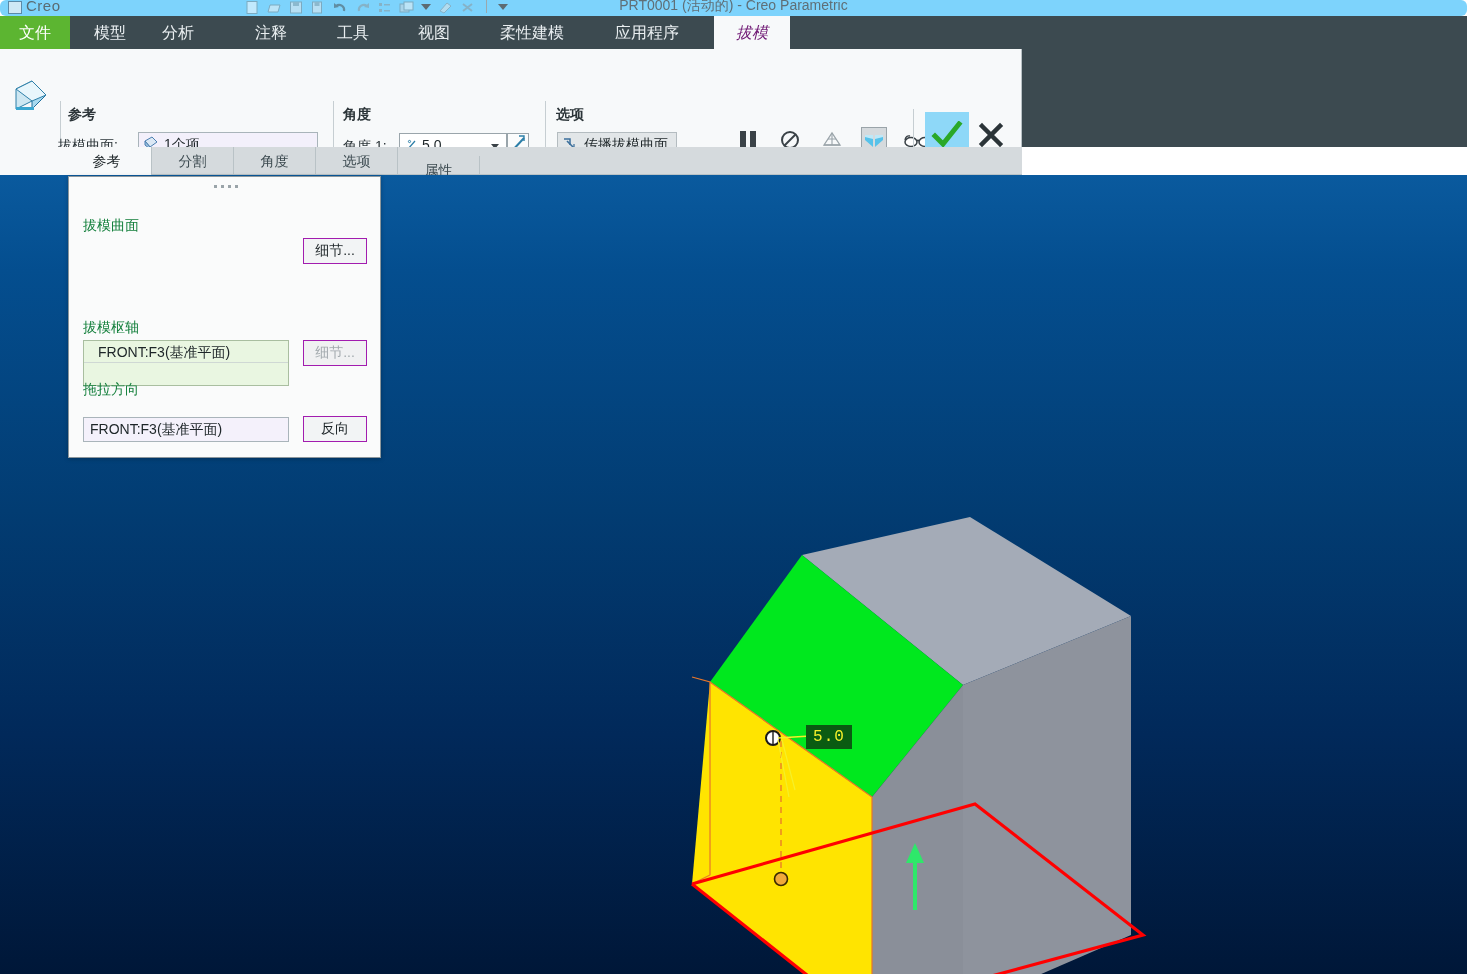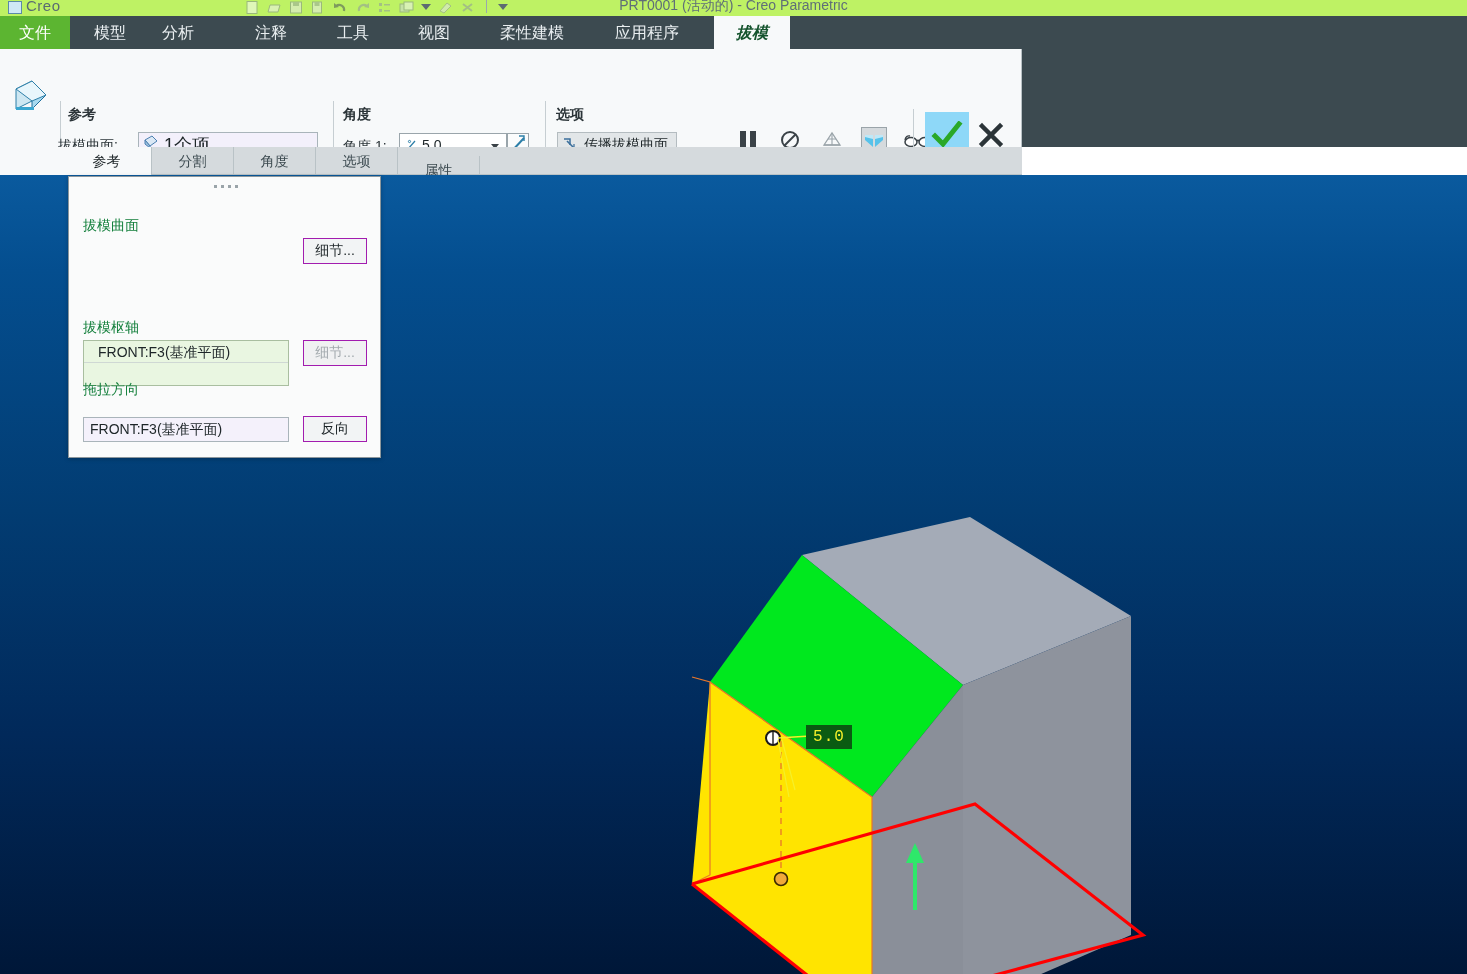--- a/index.html
+++ b/index.html
@@ -7,21 +7,21 @@
     width: 1467px; height: 974px;
     overflow: hidden;
     font-family: "Liberation Sans", "DejaVu Sans", sans-serif;
     background: #fff;
   }
   #app { position: relative; width: 1467px; height: 974px; }
 
   
   .titlebar {
     position: absolute; left: 0; top: 0; width: 1467px; height: 16px;
-    background: #bef264; overflow: hidden;
+    background: #7dd3fc; overflow: hidden; border-radius: 6px;
   }
   .tb-app-icon {
     position: absolute; left: 8px; top: 1px; width: 14px; height: 13px;
     background: #cfe8f5; border: 1px solid #5b8aa8;
   }
   .tb-app-name {
     position: absolute; left: 26px; top: -3px;
     font-size: 15px; color: #5a6b72; letter-spacing: .5px;
   }
   .tb-title {
@@ -38,42 +38,42 @@
   .ribbon-tabs {
     position: absolute; left: 0; top: 16px; width: 1467px; height: 33px;
     background: #3c4a50;
   }
   .rtab {
     position: absolute; top: 0; height: 33px; line-height: 33px;
     font-size: 16px; color: #e9eef0; text-align: center; cursor: default;
     padding: 0 14px;
   }
   .rtab.file { left: 0; width: 70px; background: #5cb531; color: #fff; }
-  .rtab.active { background: #f7f9fa; color: #14532d; font-style: italic; font-weight: bold; }
+  .rtab.active { background: #f7f9fa; color: #701a75; font-style: italic; font-weight: normal; }
 
   
   .ribbon-body {
     position: absolute; left: 0; top: 49px; width: 1022px; height: 98px;
     background: #f7f9fa; border-right: 1px solid #b9c2c6;
   }
   .ribbon-rest {
     position: absolute; left: 1022px; top: 49px; width: 445px; height: 98px;
     background: #3c4a50;
   }
   .grp-title { position: absolute; font-size: 14px; font-weight: bold; color: #2b3438; }
   .grp-sep { position: absolute; width: 1px; background: #c6ced2; }
 
   .big-icon {
     position: absolute; left: 8px; top: 22px; width: 44px; height: 44px;
   }
   .fld-label { position: absolute; font-size: 14px; color: #2b3438; }
   .ref-box {
     position: absolute; height: 25px; border: 1px solid #a9b4ba;
-    display: flex; align-items: flex-start; padding-left: 4px; gap: 5px;
-    font-size: 18px; color: #1d2528;
+    display: flex; align-items: center; padding-left: 4px; gap: 5px;
+    font-size: 14px; color: #1d2528;
   }
   .ref-box.lilac { background: #f3f0fb; }
   .ref-box.green { background: #e8f6e0; border-color: #a9bea0; }
 
   .angle-box {
     position: absolute; height: 24px; border: 1px solid #9aa5ab; background: #fff;
     display: flex; align-items: center; font-size: 14px; color: #1d2528;
   }
   .angle-caret {
     position: absolute; right: 7px; top: 10px;

